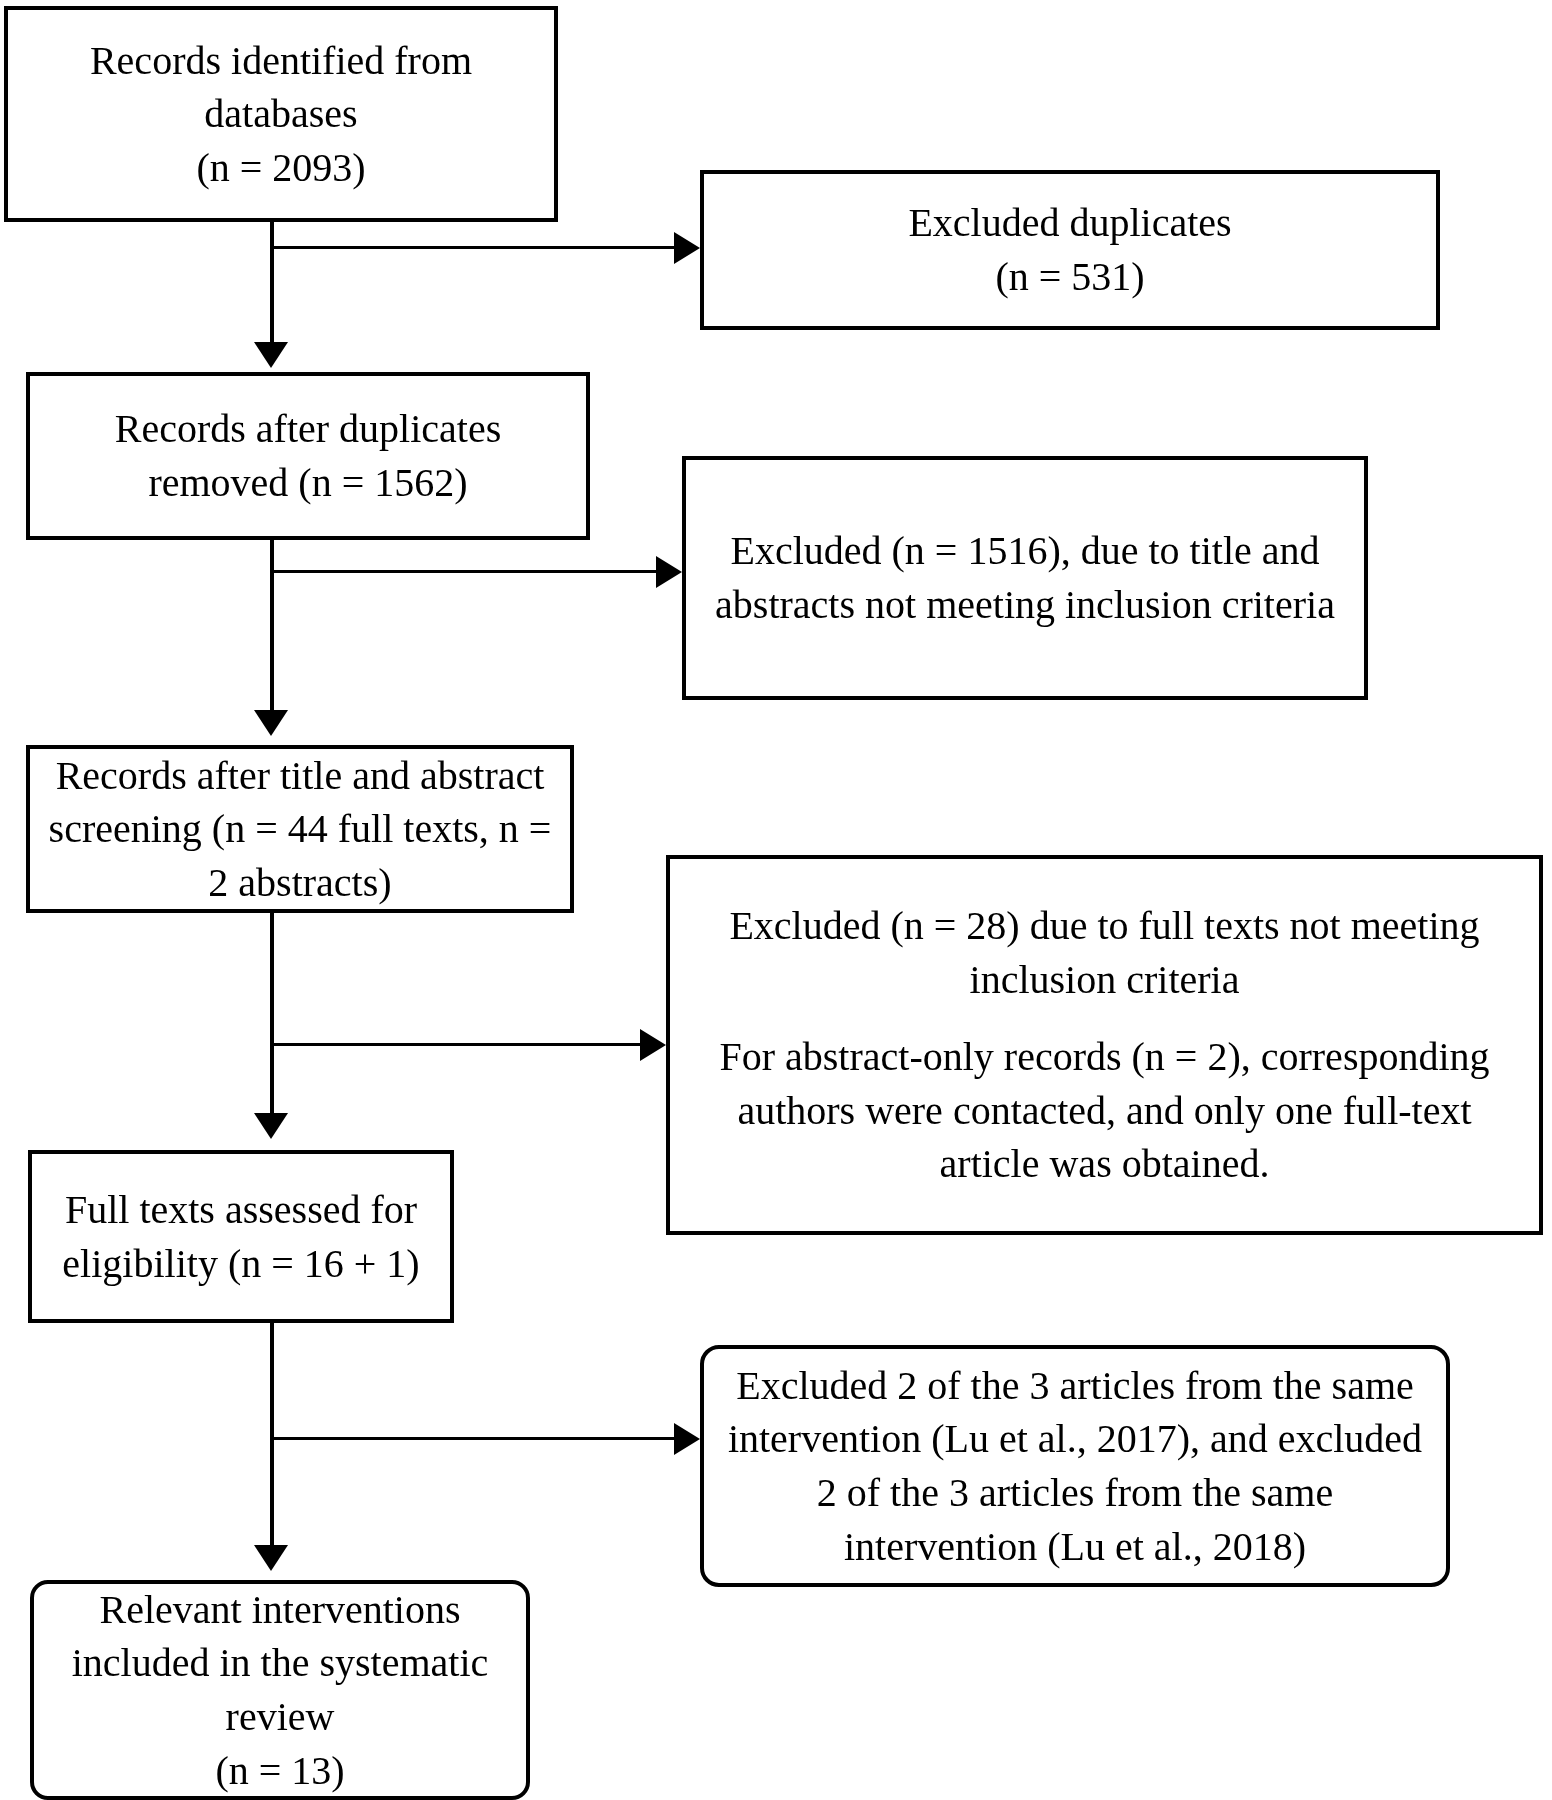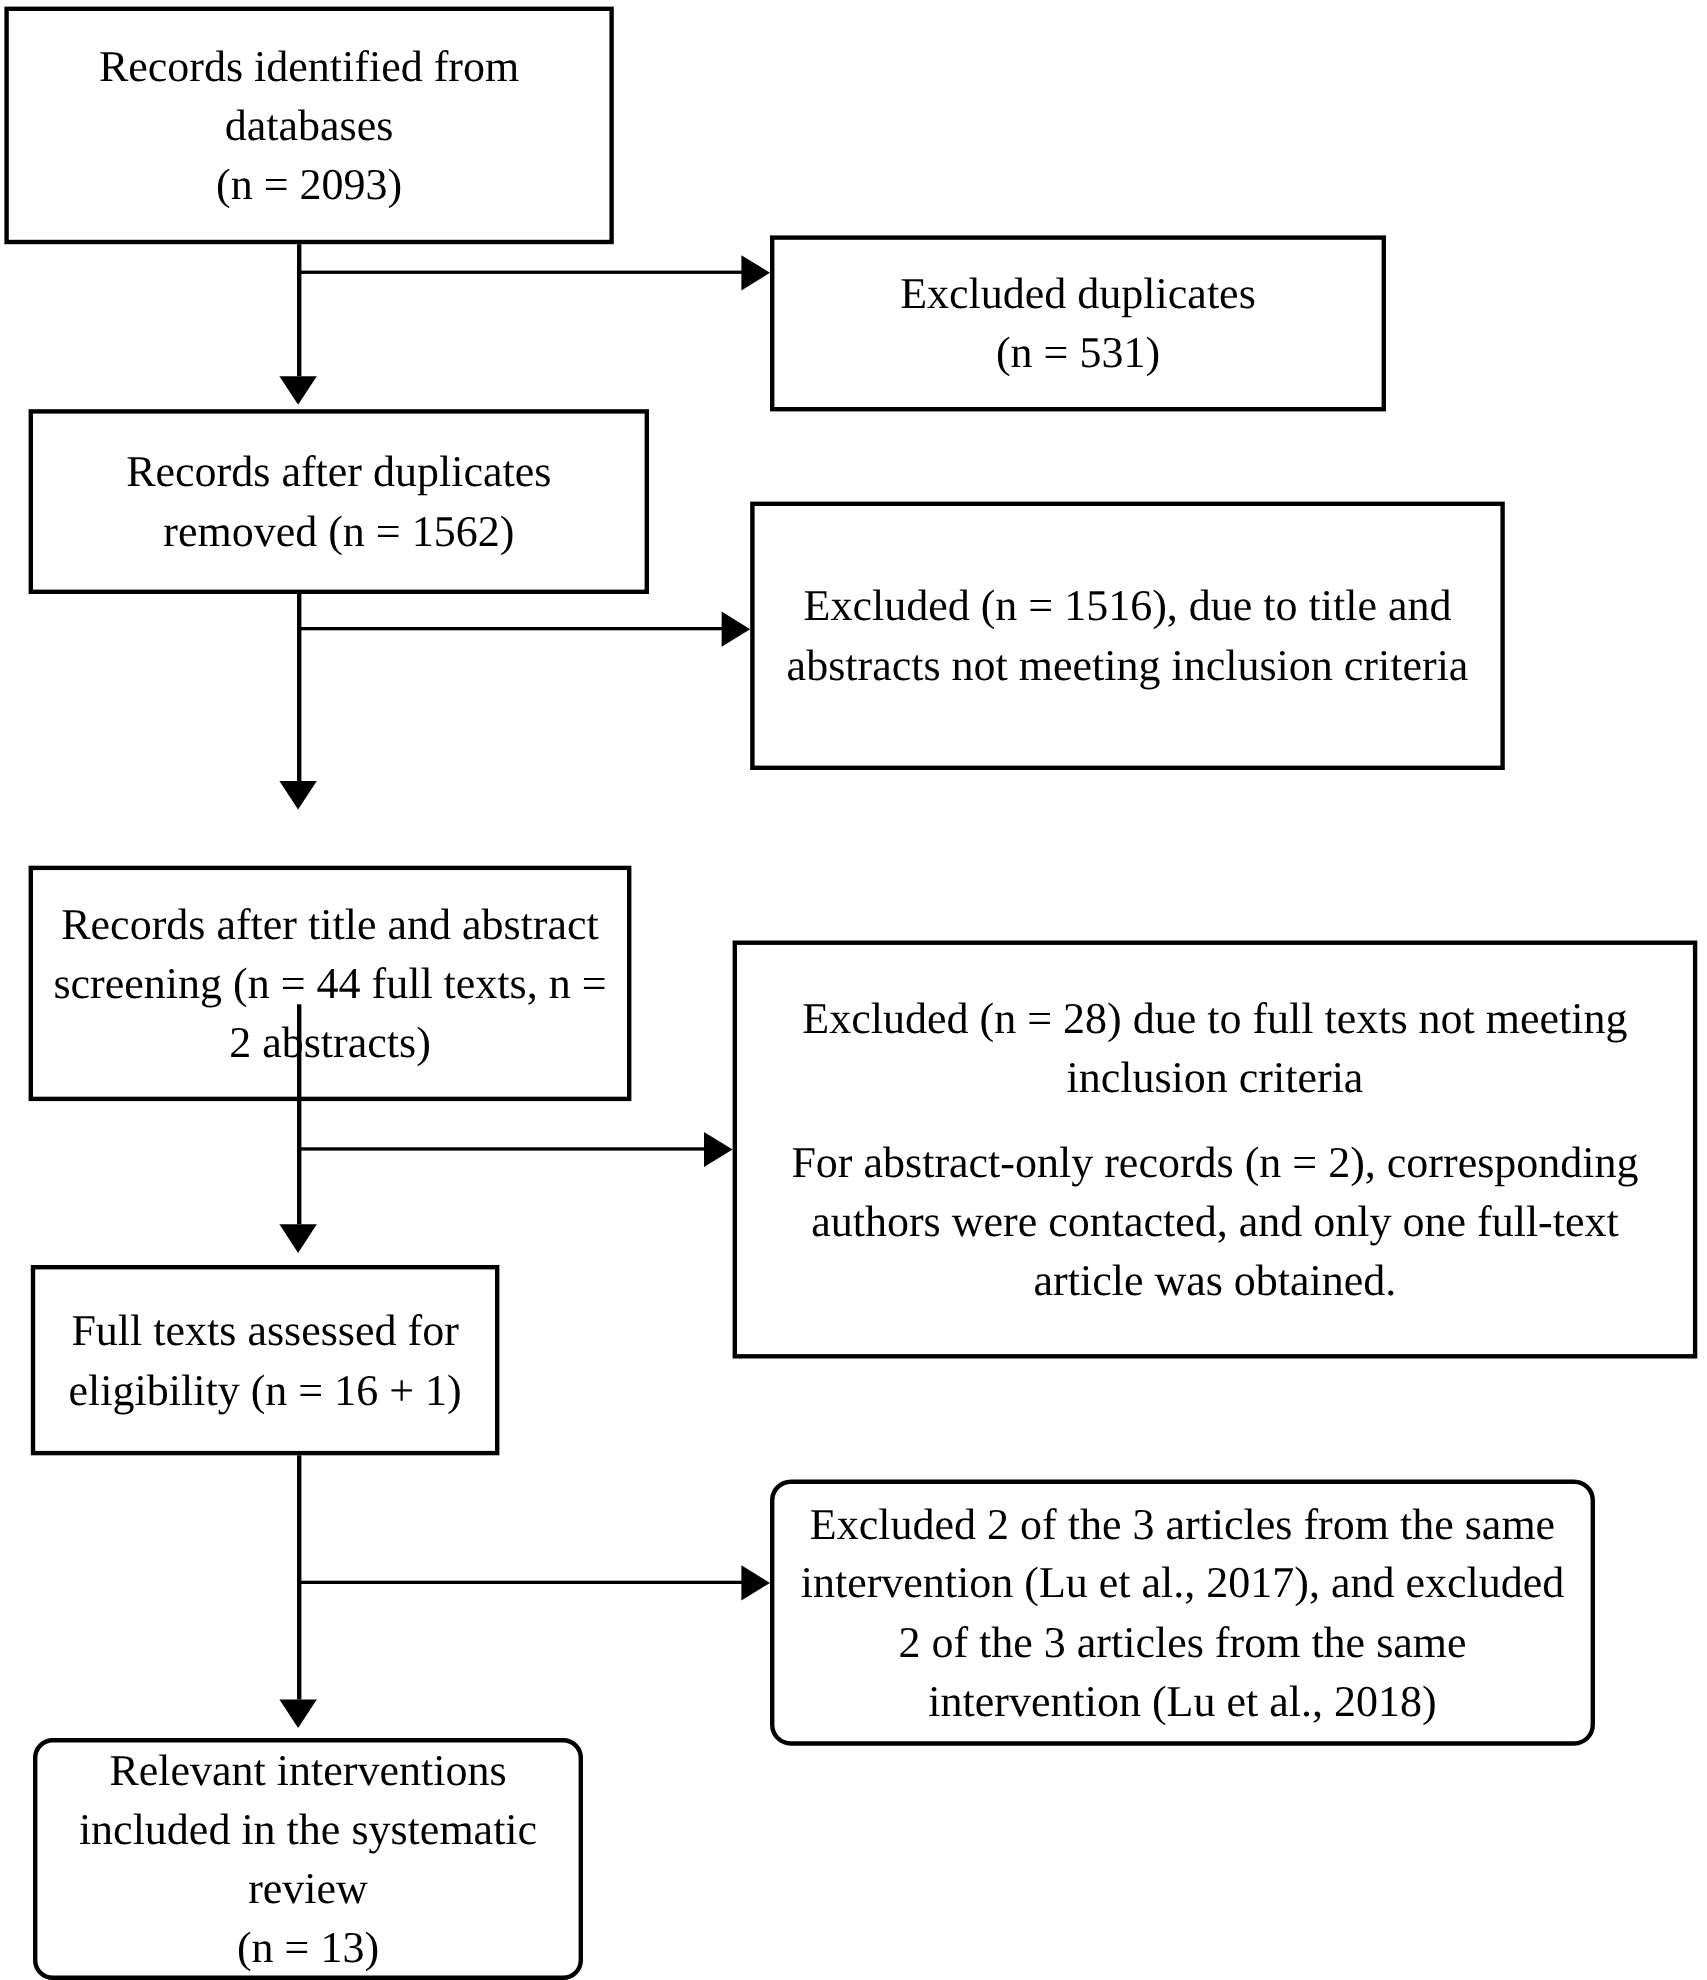--- a/index.html
+++ b/index.html
@@ -68,40 +68,40 @@
     <span class="node-text">Records identified from databases
 (n = 2093)</span>
   </div>
 
   <div class="conn vline" style="left:270px; top:222px; height:120px;"></div>
   <div class="arrow-down" style="left:254px; top:342px;"></div>
 
   <div class="conn hline-thin" style="left:270px; top:246px; width:406px;"></div>
   <div class="arrow-right" style="left:674px; top:232px;"></div>
 
-  <div class="node" style="left:700px; top:170px; width:560px; height:160px; font-size:40px;margin-top:44px;">
+  <div class="node" style="left:700px; top:170px; width:740px; height:160px; font-size:40px;">
     <span class="node-text">Excluded duplicates
 (n = 531)</span>
   </div>
 
   <div class="node" style="left:26px; top:372px; width:564px; height:168px;">
     <span class="node-text">Records after duplicates removed (n = 1562)</span>
   </div>
 
   <div class="conn vline" style="left:270px; top:540px; height:170px;"></div>
   <div class="arrow-down" style="left:254px; top:710px;"></div>
 
   <div class="conn hline-thin" style="left:270px; top:570px; width:388px;"></div>
   <div class="arrow-right" style="left:656px; top:556px;"></div>
 
   <div class="node" style="left:682px; top:456px; width:686px; height:244px;">
     <span class="node-text">Excluded (n = 1516), due to title and abstracts not meeting inclusion criteria</span>
   </div>
 
-  <div class="node" style="left:26px; top:787px; width:548px; height:214px;">
+  <div class="node" style="left:26px; top:745px; width:548px; height:168px;">
     <span class="node-text">Records after title and abstract screening (n = 44 full texts, n = 2 abstracts)</span>
   </div>
 
   <div class="conn vline" style="left:270px; top:913px; height:200px;"></div>
   <div class="arrow-down" style="left:254px; top:1113px;"></div>
 
   <div class="conn hline-thin" style="left:270px; top:1043px; width:372px;"></div>
   <div class="arrow-right" style="left:640px; top:1029px;"></div>
 
   <div class="node" style="left:666px; top:855px; width:877px; height:380px; flex-direction:column;font-family:Liberation Serif, serif;">

